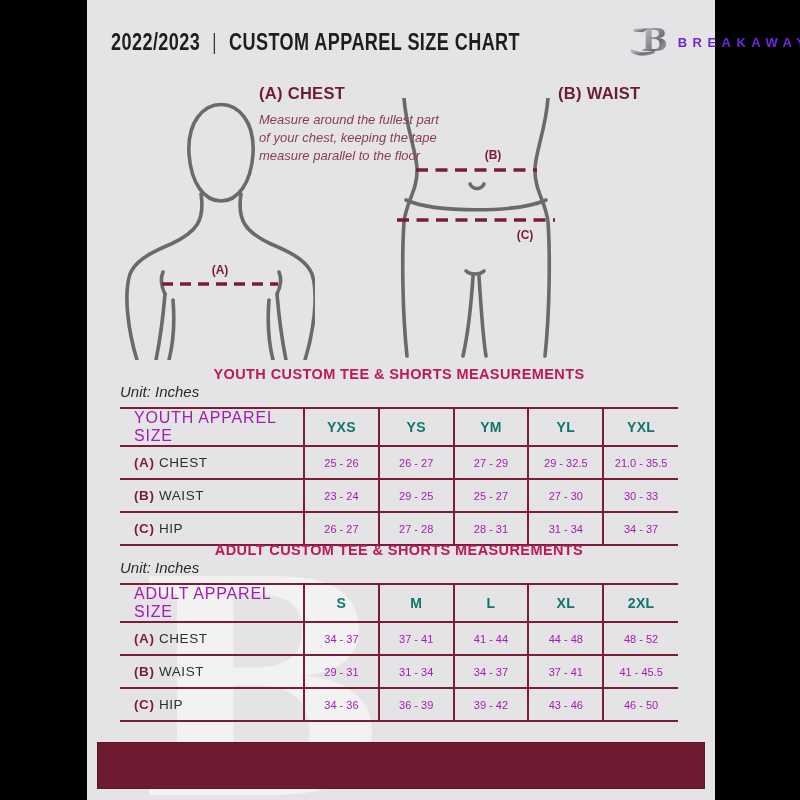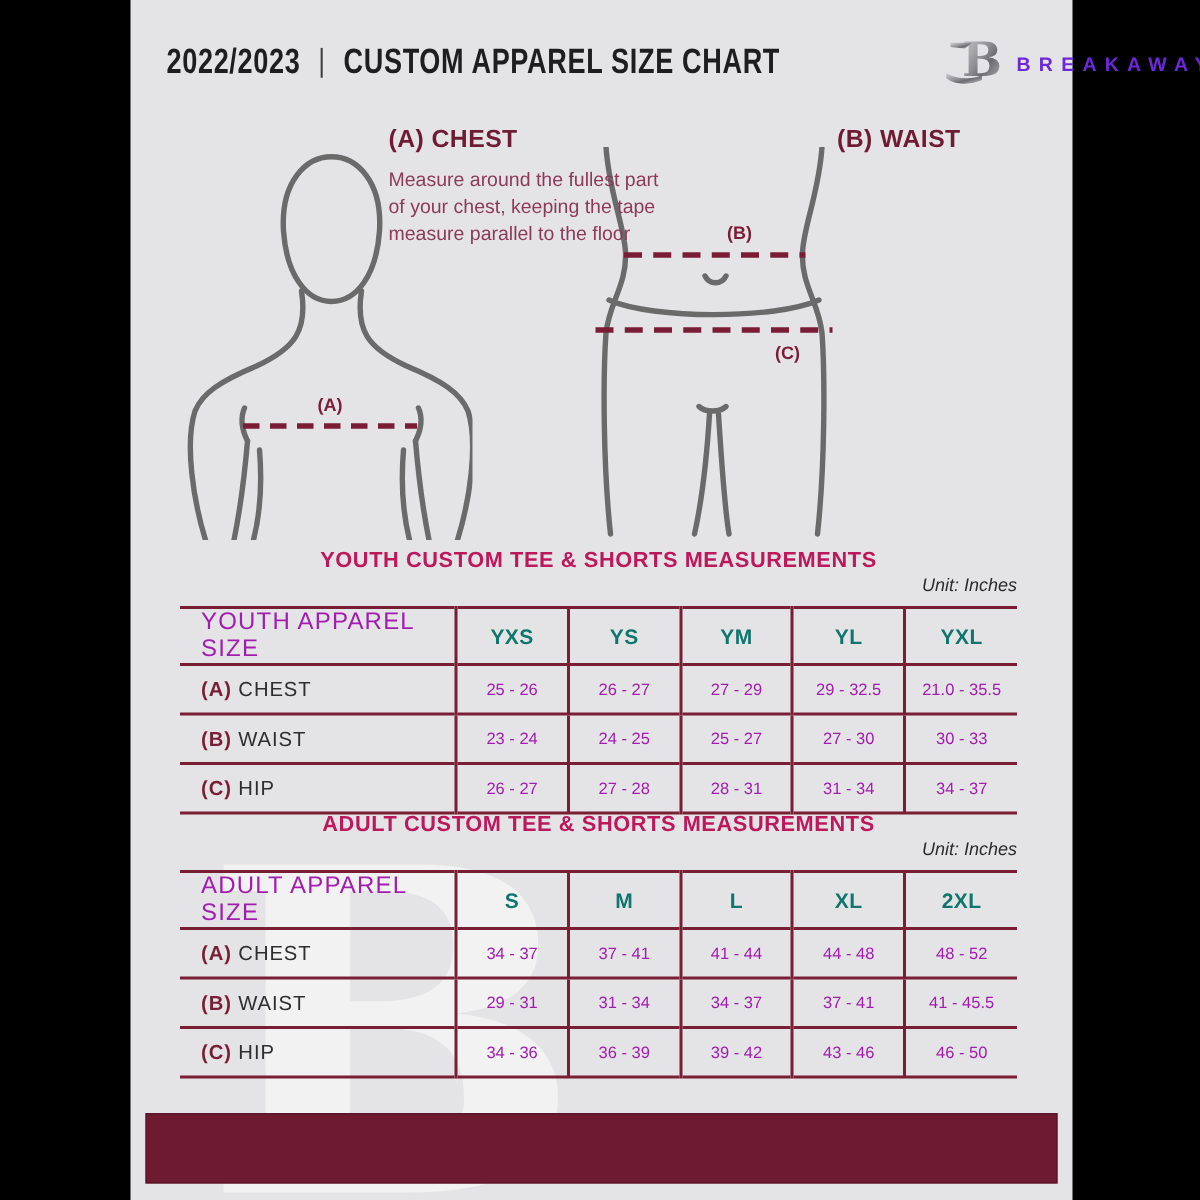--- a/index.html
+++ b/index.html
@@ -40,37 +40,37 @@
   
   .figure{position:absolute;}
   .fig-upper{left:28px;top:82px;width:200px;height:278px;}
   .fig-lower{left:303px;top:98px;width:172px;height:260px;}
   .guide-block{position:absolute;}
   .guide-heading{
     font-size:16.5px;font-weight:bold;color:#6E1B33;letter-spacing:0.3px;
     margin:0 0 8px 0;
   }
   .guide-body{
-    font-size:13px;color:#8C3A55;line-height:1.38;
+    font-size:13px;font-style:italic;color:#8C3A55;line-height:1.38;
     margin:0;white-space:pre-line;
   }
   .gb-chest{left:172px;top:84px;width:180px;}
   .gb-waist{left:471px;top:84px;width:154px;}
   .gb-hips{left:471px;top:220px;width:162px;}
 
   
   .table-section{position:absolute;left:33px;width:558px;}
   .ts-youth{top:366px;}
   .ts-adult{top:542px;}
   .table-title{
     text-align:center;font-weight:bold;font-size:14.5px;color:#be185d;
     letter-spacing:0.4px;margin:0;
   }
   .table-unit{
-    text-align:right;font-style:italic;font-size:12px;color:#2b2b2d;
+    text-align:left;font-style:italic;font-size:15px;color:#2b2b2d;
     margin:1px 0 0 0;
   }
   table.size-table{
     border-collapse:collapse;table-layout:fixed;width:558px;margin-top:7px;
   }
   table.size-table col.c-label{width:184px;}
   table.size-table col.c-val{width:74.8px;}
   table.size-table tr{border-top:2px solid #7A1E36;}
   table.size-table tr:last-child{border-bottom:2px solid #7A1E36;}
   table.size-table th,table.size-table td{
@@ -206,21 +206,21 @@
             <td class="row-label"><span class="row-prefix">(A)</span> <span>CHEST</span></td>
             <td class="cell-val">25 - 26</td>
             <td class="cell-val">26 - 27</td>
             <td class="cell-val">27 - 29</td>
             <td class="cell-val">29 - 32.5</td>
             <td class="cell-val">21.0 - 35.5</td>
           </tr>
           <tr>
             <td class="row-label"><span class="row-prefix">(B)</span> <span>WAIST</span></td>
             <td class="cell-val">23 - 24</td>
-            <td class="cell-val">24 - 25</td>
+            <td class="cell-val">29 - 25</td>
             <td class="cell-val">25 - 27</td>
             <td class="cell-val">27 - 30</td>
             <td class="cell-val">30 - 33</td>
           </tr>
           <tr>
             <td class="row-label"><span class="row-prefix">(C)</span> <span>HIP</span></td>
             <td class="cell-val">26 - 27</td>
             <td class="cell-val">27 - 28</td>
             <td class="cell-val">28 - 31</td>
             <td class="cell-val">31 - 34</td>

